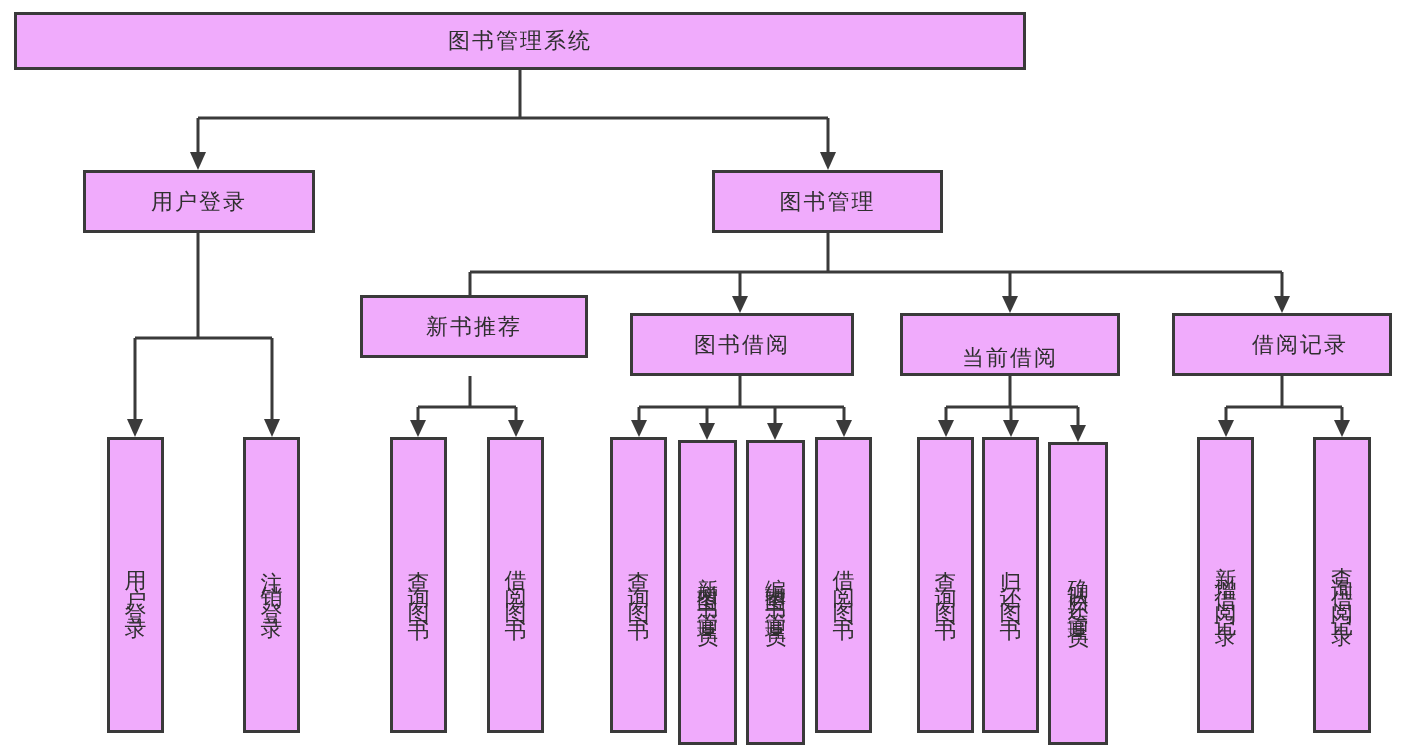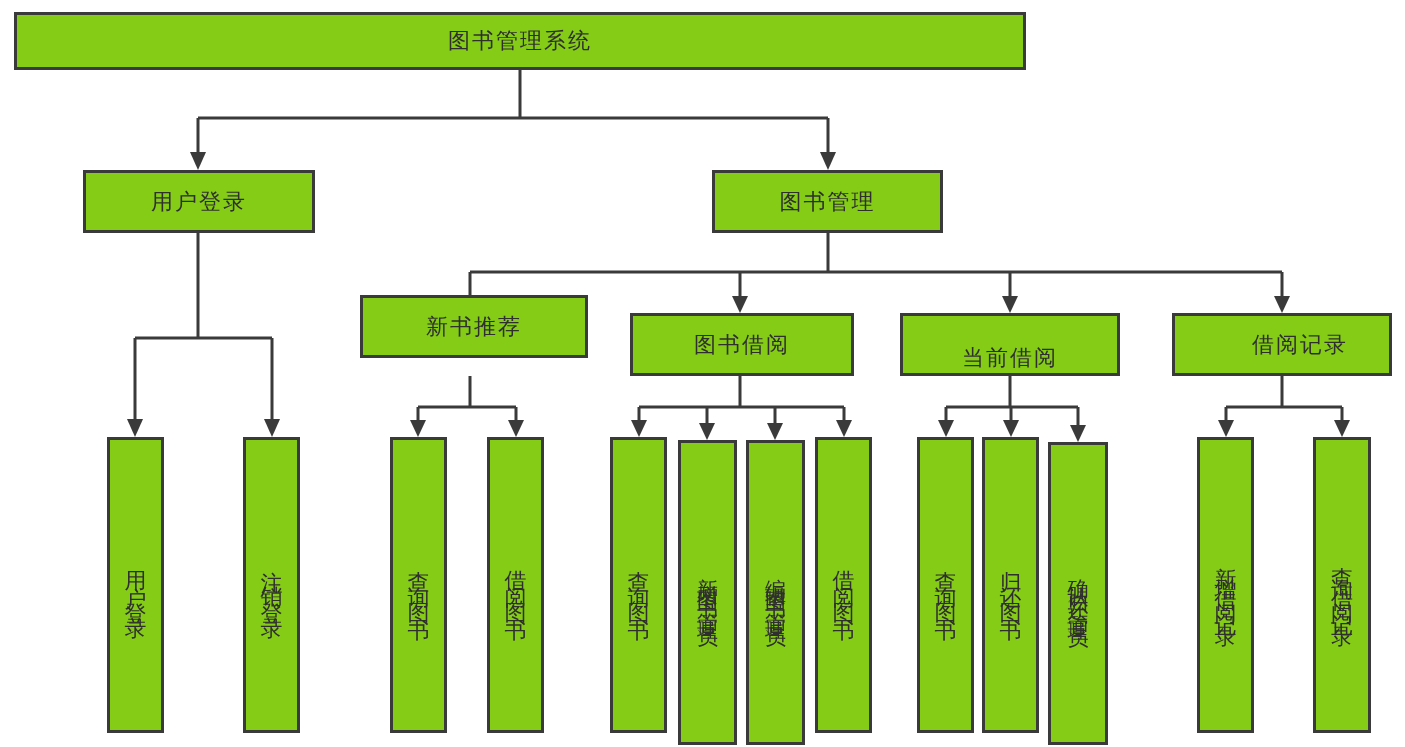--- a/index.html
+++ b/index.html
@@ -13,21 +13,21 @@
   }
   #connectors {
     position: absolute;
     left: 0; top: 0;
     width: 1405px; height: 747px;
     z-index: 1;
   }
   .node {
     position: absolute;
     box-sizing: border-box;
-    background: #84cc16;
+    background: #f0abfc;
     border: 3px solid #3a3a3a;
     color: #2f2f2f;
     display: flex;
     align-items: center;
     justify-content: center;
     z-index: 2;
     font-size: 22px;
     letter-spacing: 2px;
     white-space: nowrap;
   }

